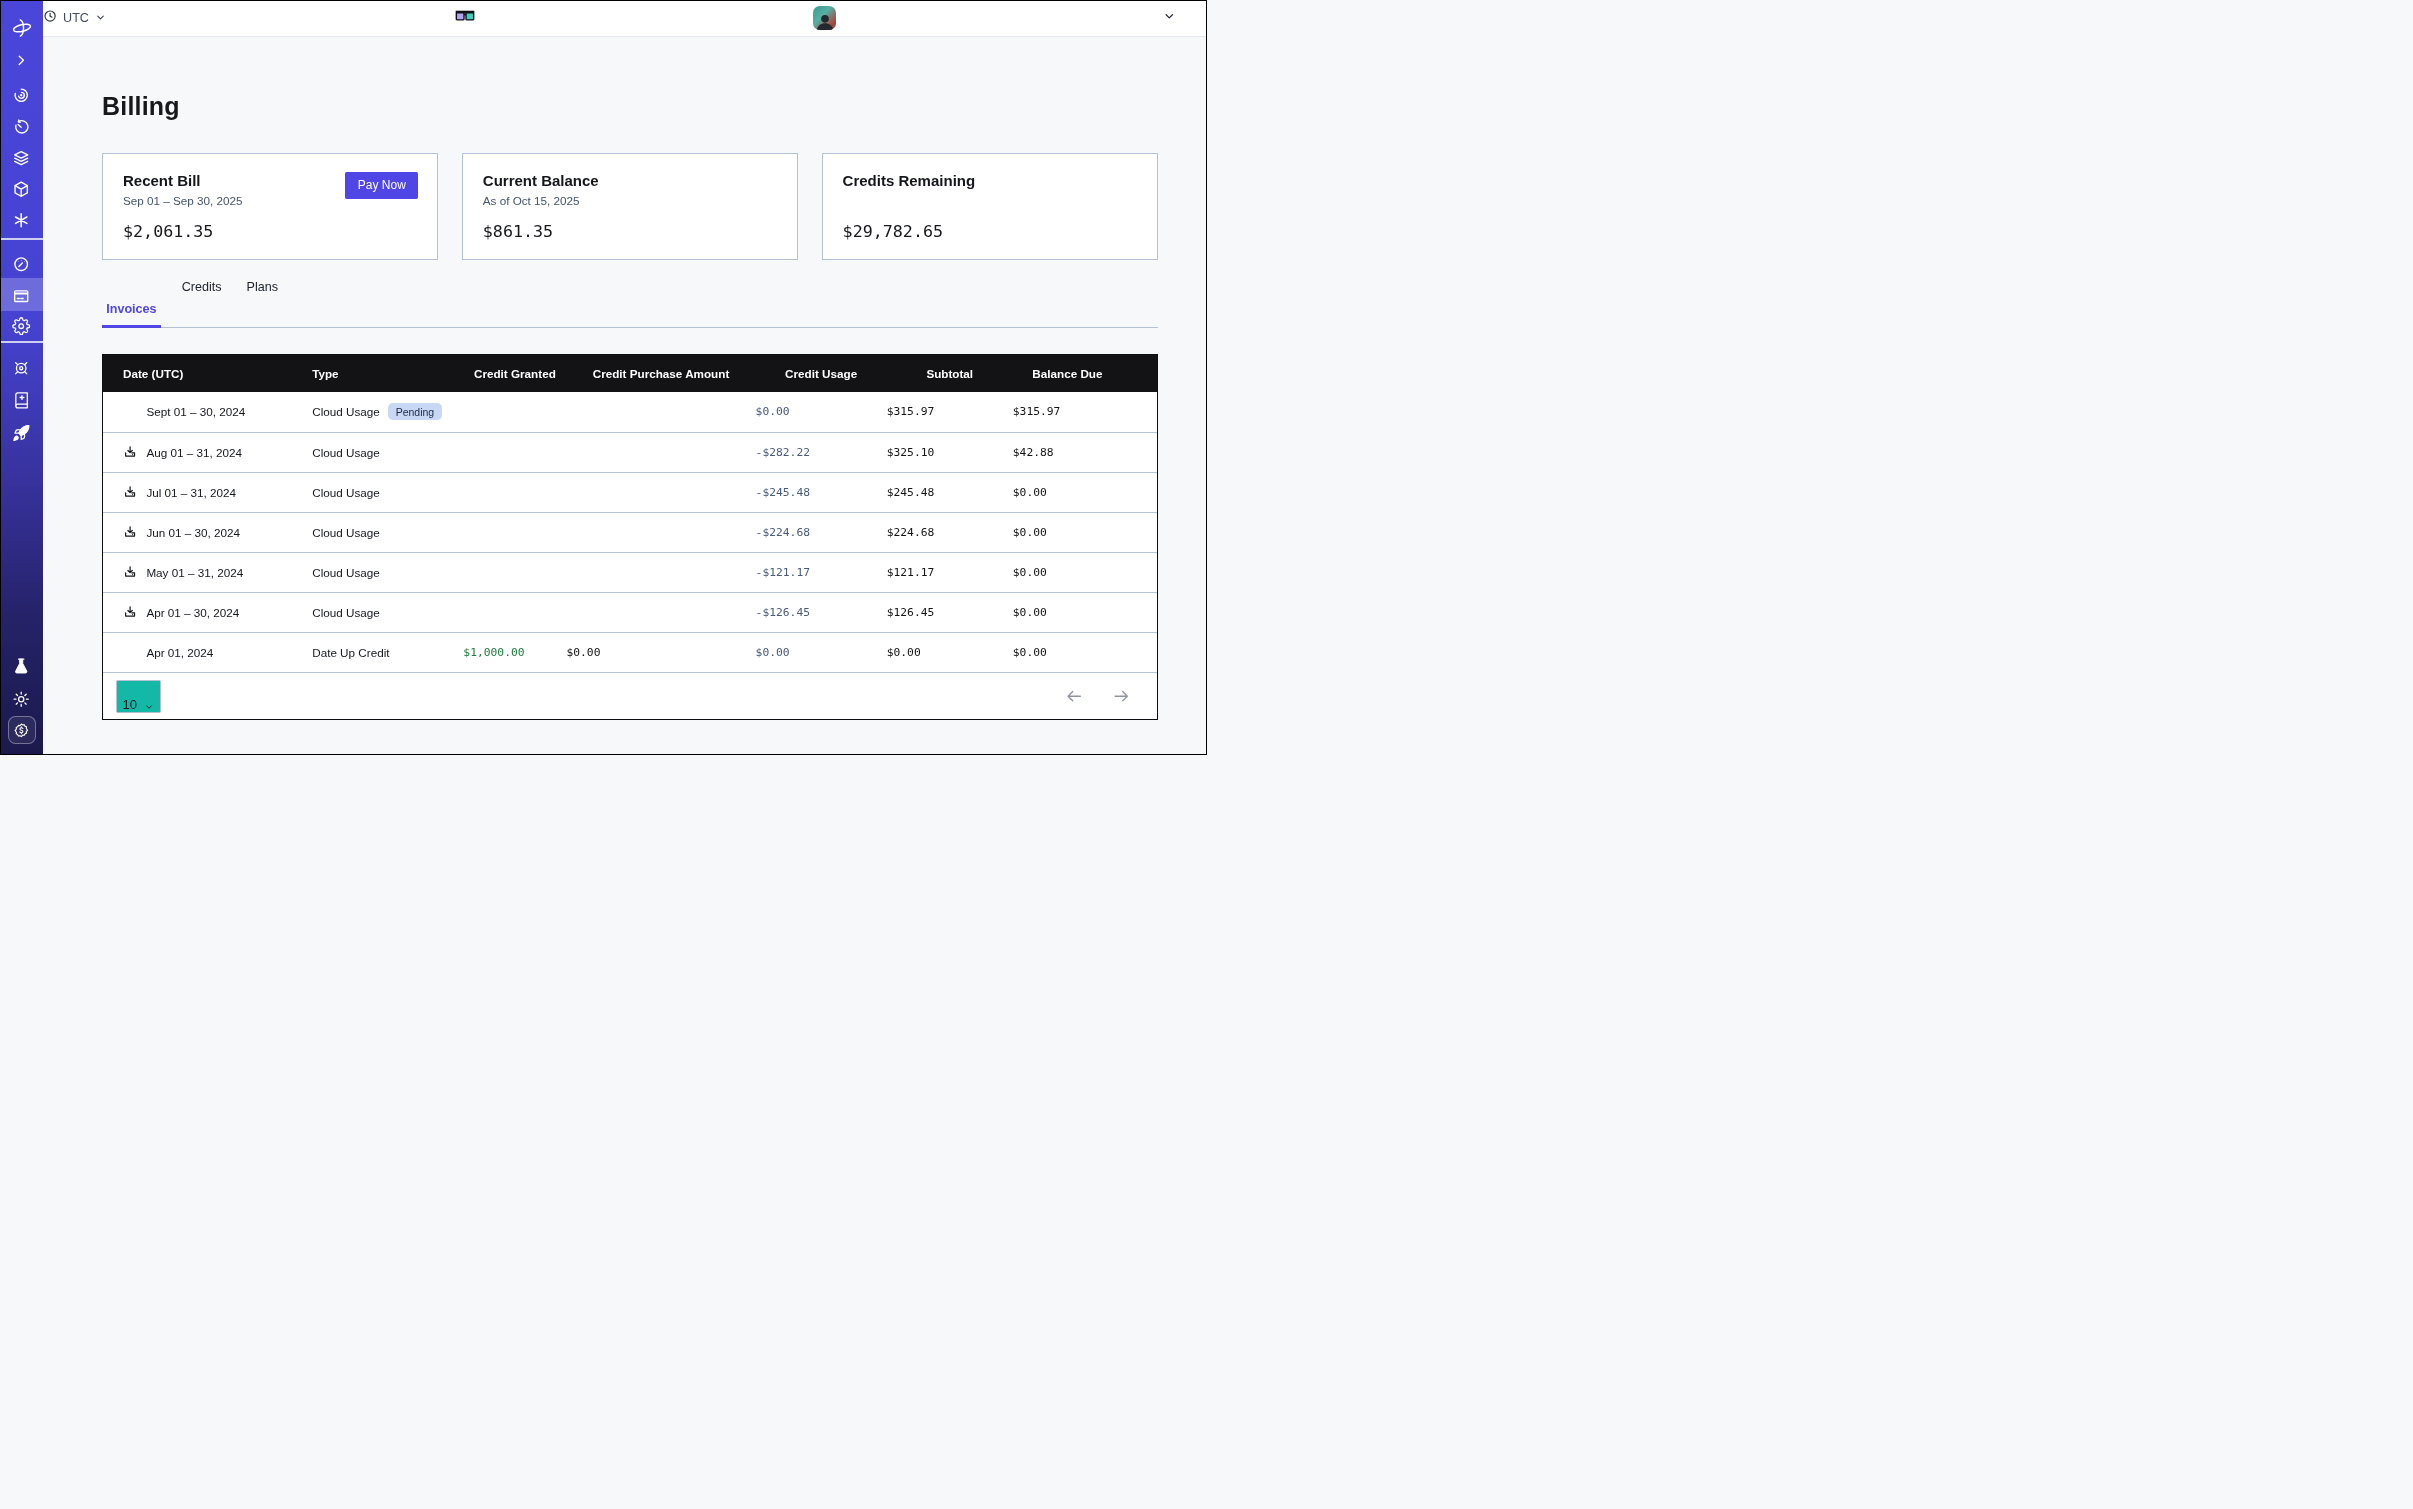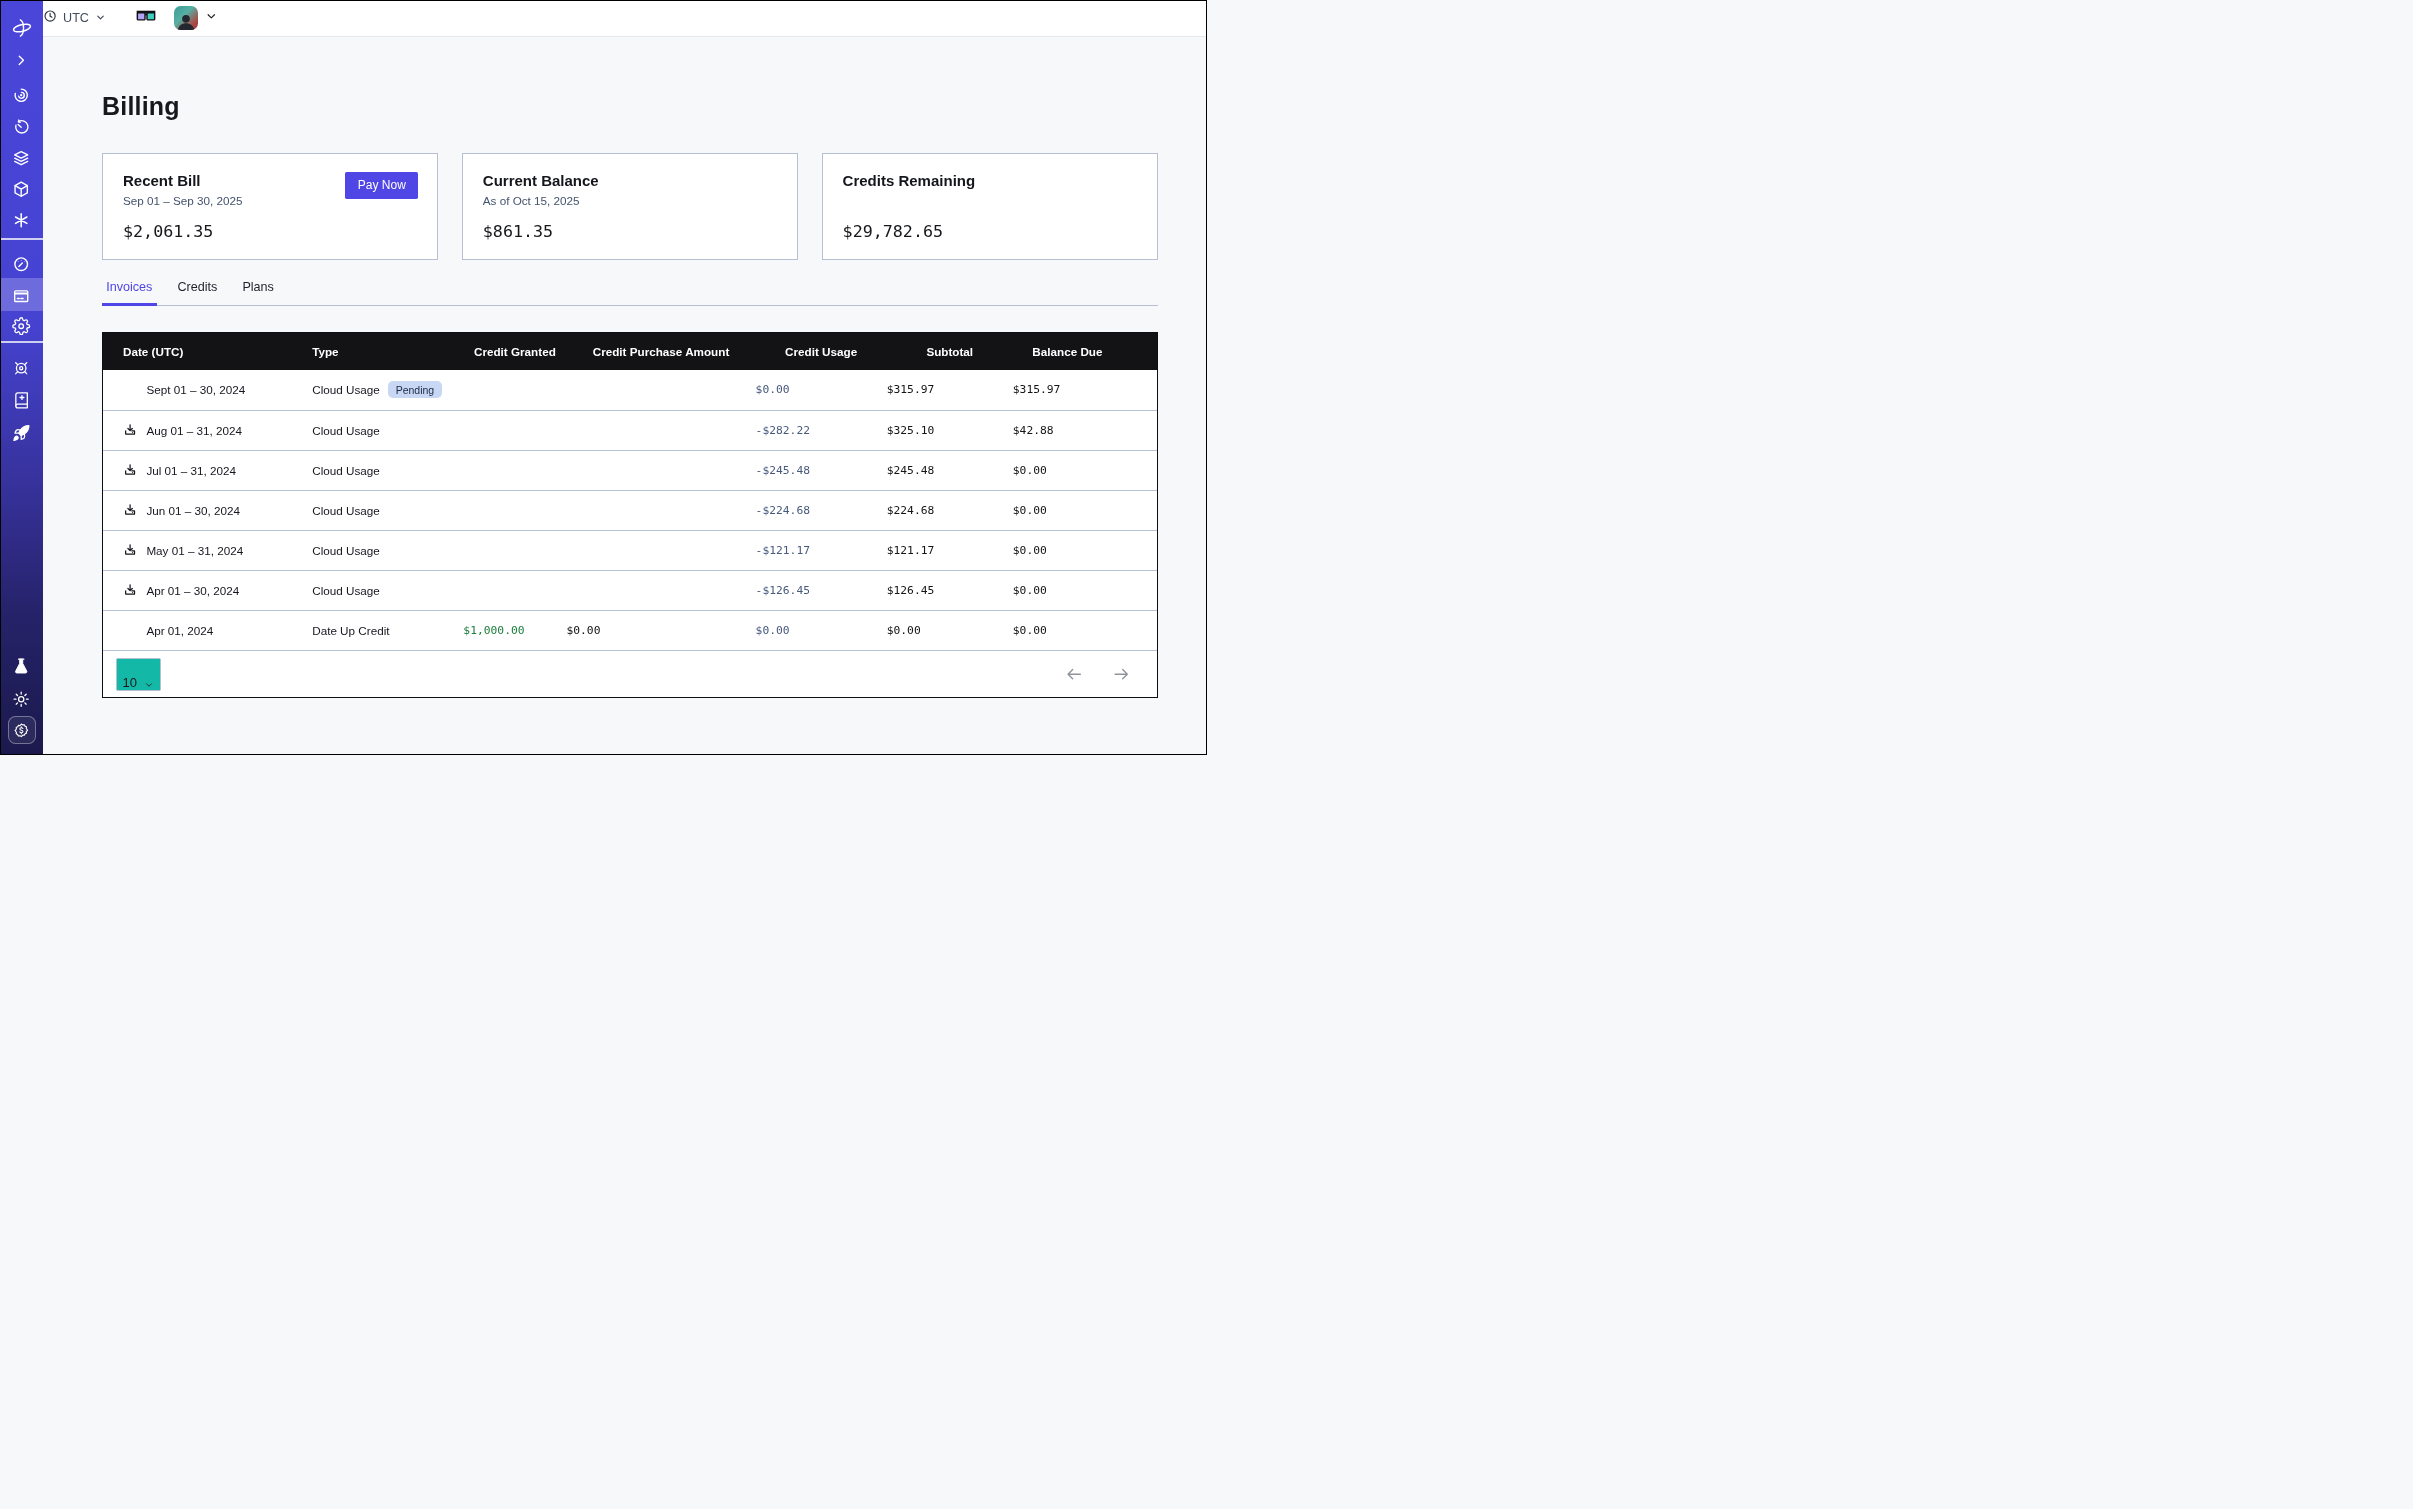--- a/index.html
+++ b/index.html
@@ -20,21 +20,21 @@
   }
   .side-slot { position:absolute; left:0; width:43px; height:23.4px; display:flex; align-items:center; justify-content:center; color:#fff; cursor:pointer; }
   .side-divider { position:absolute; left:0; width:43px; height:1.7px; background:rgba(240,242,250,.8); }
   .side-active { position:absolute; left:0; width:43px; height:33px; top:278px; background:rgba(255,255,255,.22); }
   .side-badge-btn { position:absolute; left:7.5px; top:716px; width:28px; height:28px; border:1.3px solid rgba(255,255,255,.35); border-radius:7.5px; background:rgba(255,255,255,.07); display:flex; align-items:center; justify-content:center; color:#fff; cursor:pointer; }
   .side-slot svg, .side-badge-btn svg { display:block; }
 
   
   .topbar {
     position:absolute; left:43px; right:0; top:0; height:37px; background:#fff;
-    border-bottom:0.8px solid #e4e7ed; display:flex; align-items:center; justify-content:flex-start;
+    border-bottom:0.8px solid #e4e7ed; display:flex; align-items:center; justify-content:space-between;
     padding-right:31px; z-index:10;
   }
   .tz-group { display:flex; align-items:center; gap:5.9px; cursor:pointer; }
   .tz-label { font-size:12.6px; font-weight:500; color:#424b5a; }
   .top-gap-lg { width:30px; }
   .top-gap-md { width:18.4px; }
   .top-gap-sm { width:7.5px; }
   .avatar {
     width:23.4px; height:23.4px; border-radius:6.7px; overflow:hidden; cursor:pointer;
     background:linear-gradient(135deg,#3a9a93 0%,#55b0a4 40%,#a84a44 78%,#8c3b3b 100%);
@@ -53,21 +53,21 @@
   .card-title { font-size:15px; font-weight:600; color:#14161c; }
   .card-sub { font-size:11.7px; color:#44536d; margin-top:5.9px; min-height:14.2px; }
   .card-amount { font-family:"DejaVu Sans Mono", monospace; font-size:16.7px; color:#17181c; margin-top:12.6px; }
   .pay-btn {
     position:absolute; top:17.6px; right:19px; background:#4f46e5; color:#fff; border:none;
     font-family:"Liberation Sans", sans-serif; font-size:12px; padding:6.7px 12.6px; border-radius:1.7px; cursor:pointer;
   }
 
   .tabs { display:flex; gap:16.7px; margin-top:20px; width:1056px; border-bottom:0.8px solid #b6c0d4; }
   .tab { position:relative; padding:0 4.2px 11px 4.2px; font-size:12.6px; color:#1c212b; cursor:pointer; }
-  .tab.active { color:#4f46e5; font-weight:400; }
+  .tab.active { color:#4f46e5; font-weight:700;margin-top:22px; }
   .tab.active::after { content:""; position:absolute; left:0; right:0; bottom:-0.8px; height:2.5px; background:#4f46e5; }
 
   
   .table-wrap { margin-top:26px; width:1056px; border:1.7px solid #0d0e12; background:#fff; }
   table { border-collapse:collapse; table-layout:fixed; width:100%; }
   thead th { background:#131316; color:#fff; font-size:11.7px; font-weight:600; height:37px; white-space:nowrap; }
   th.l, td.l { text-align:left; }
   th.r, td.r { }
   th.c1 { padding-left:20px; }
   th.balance, td.balance { padding-right:35px; }

